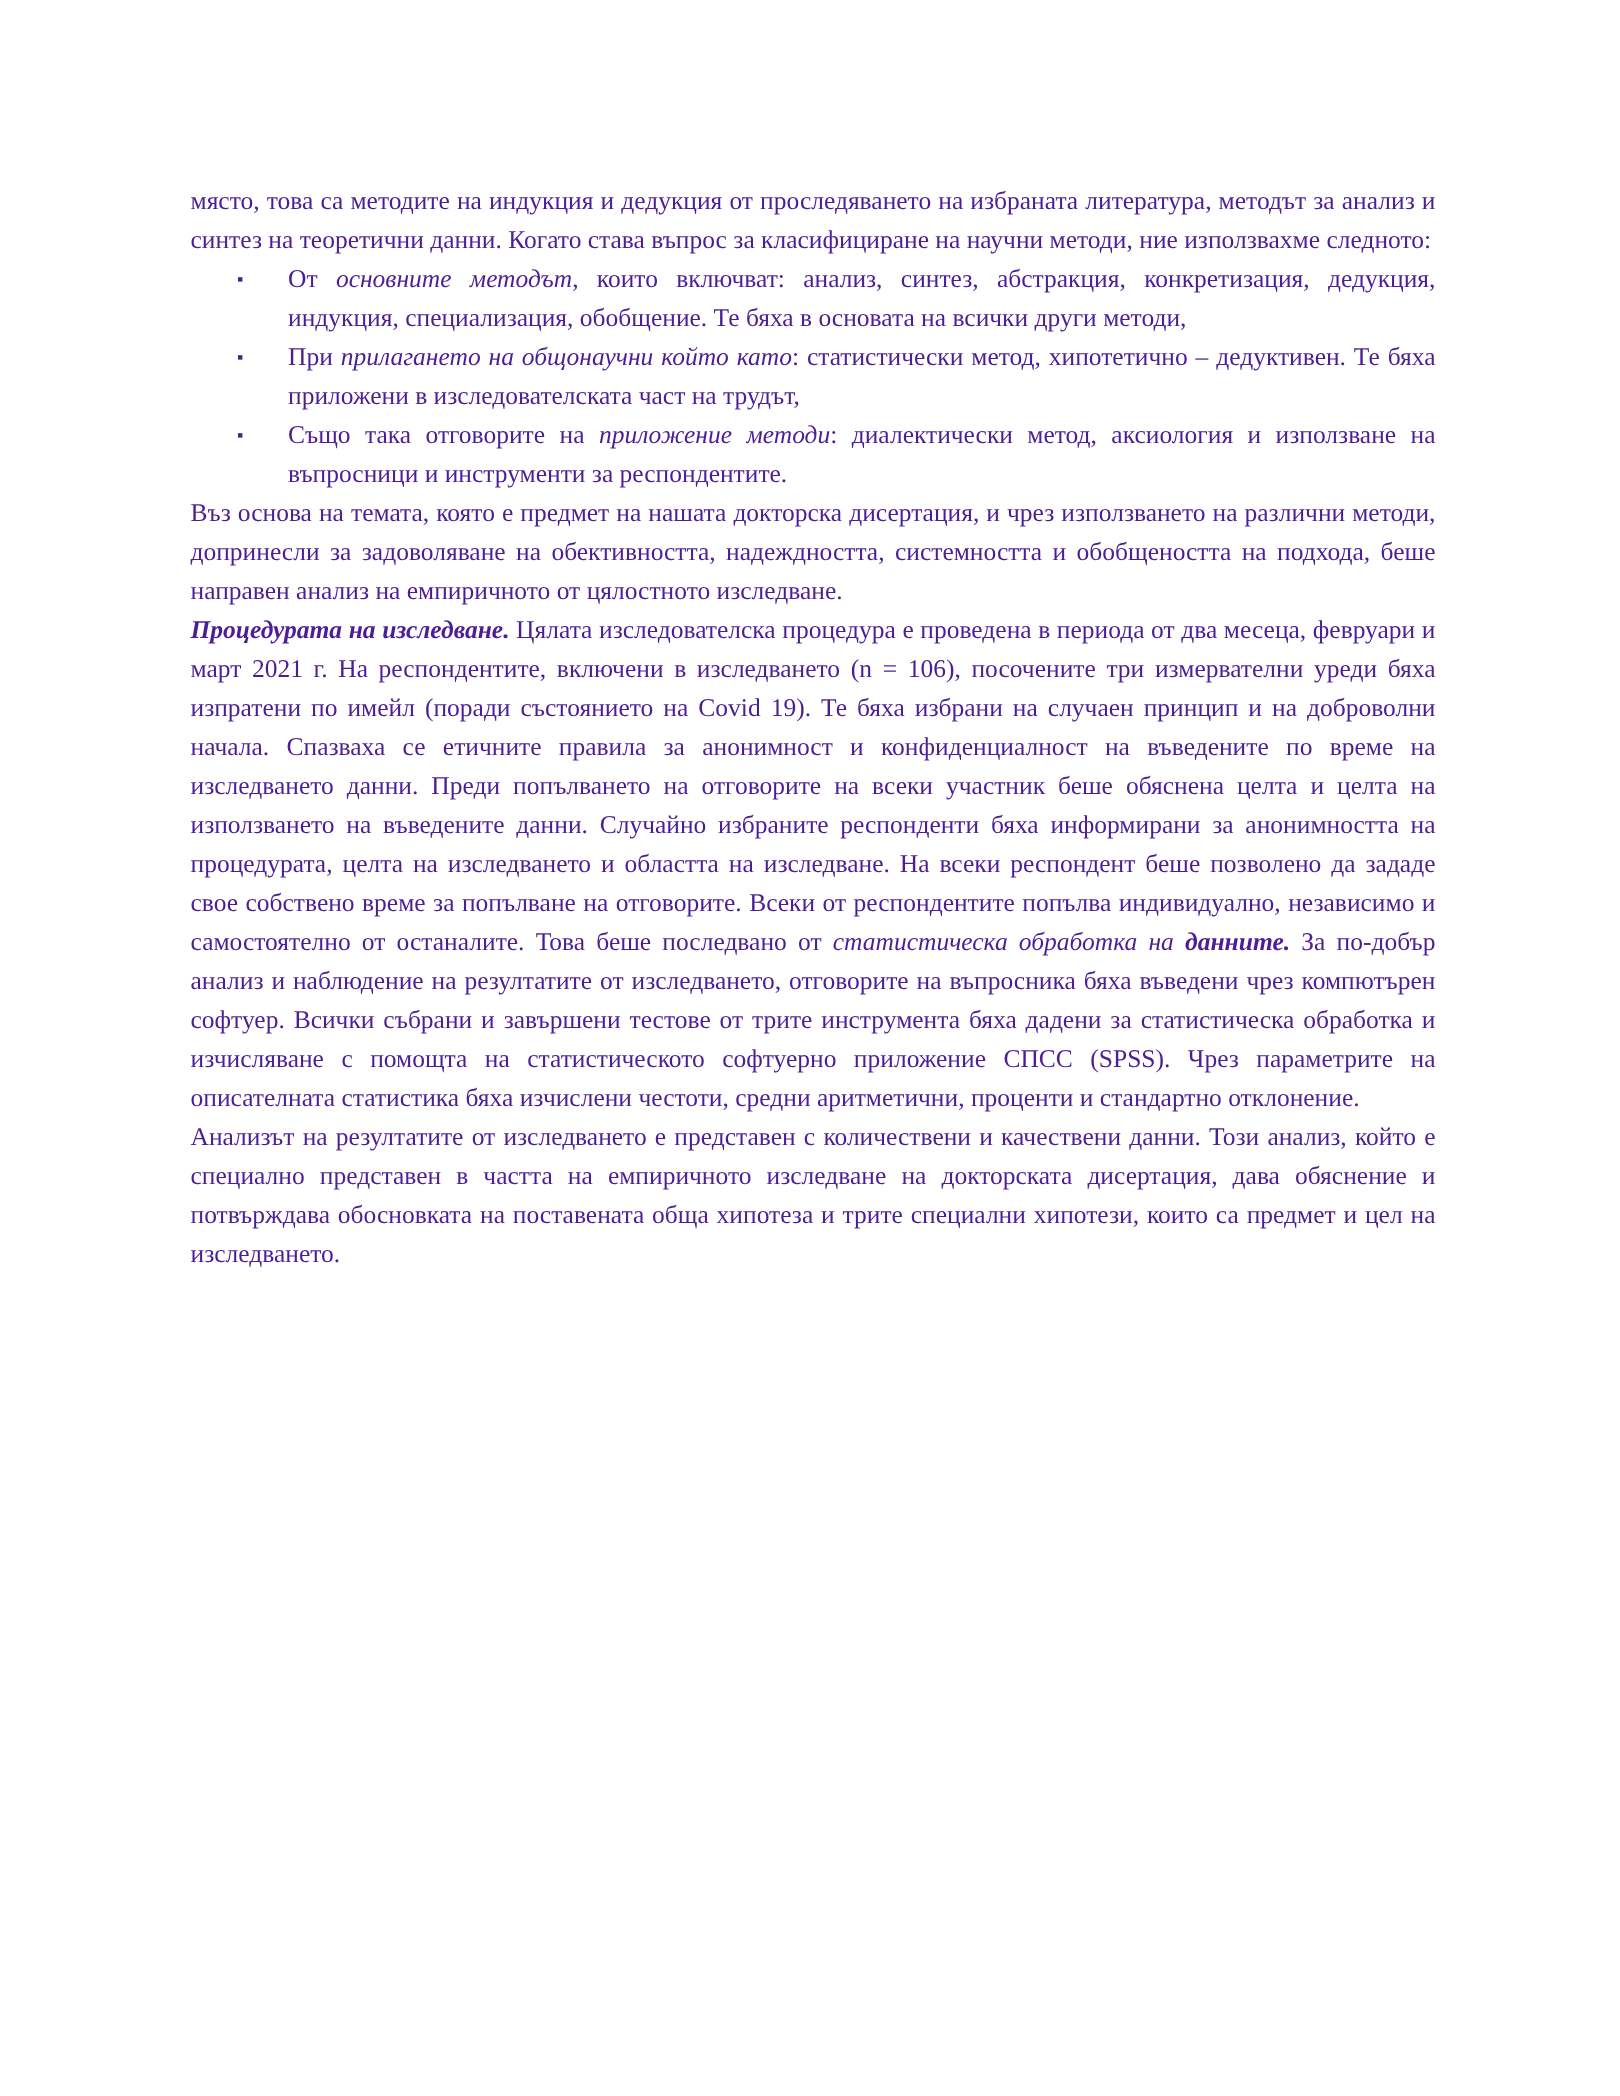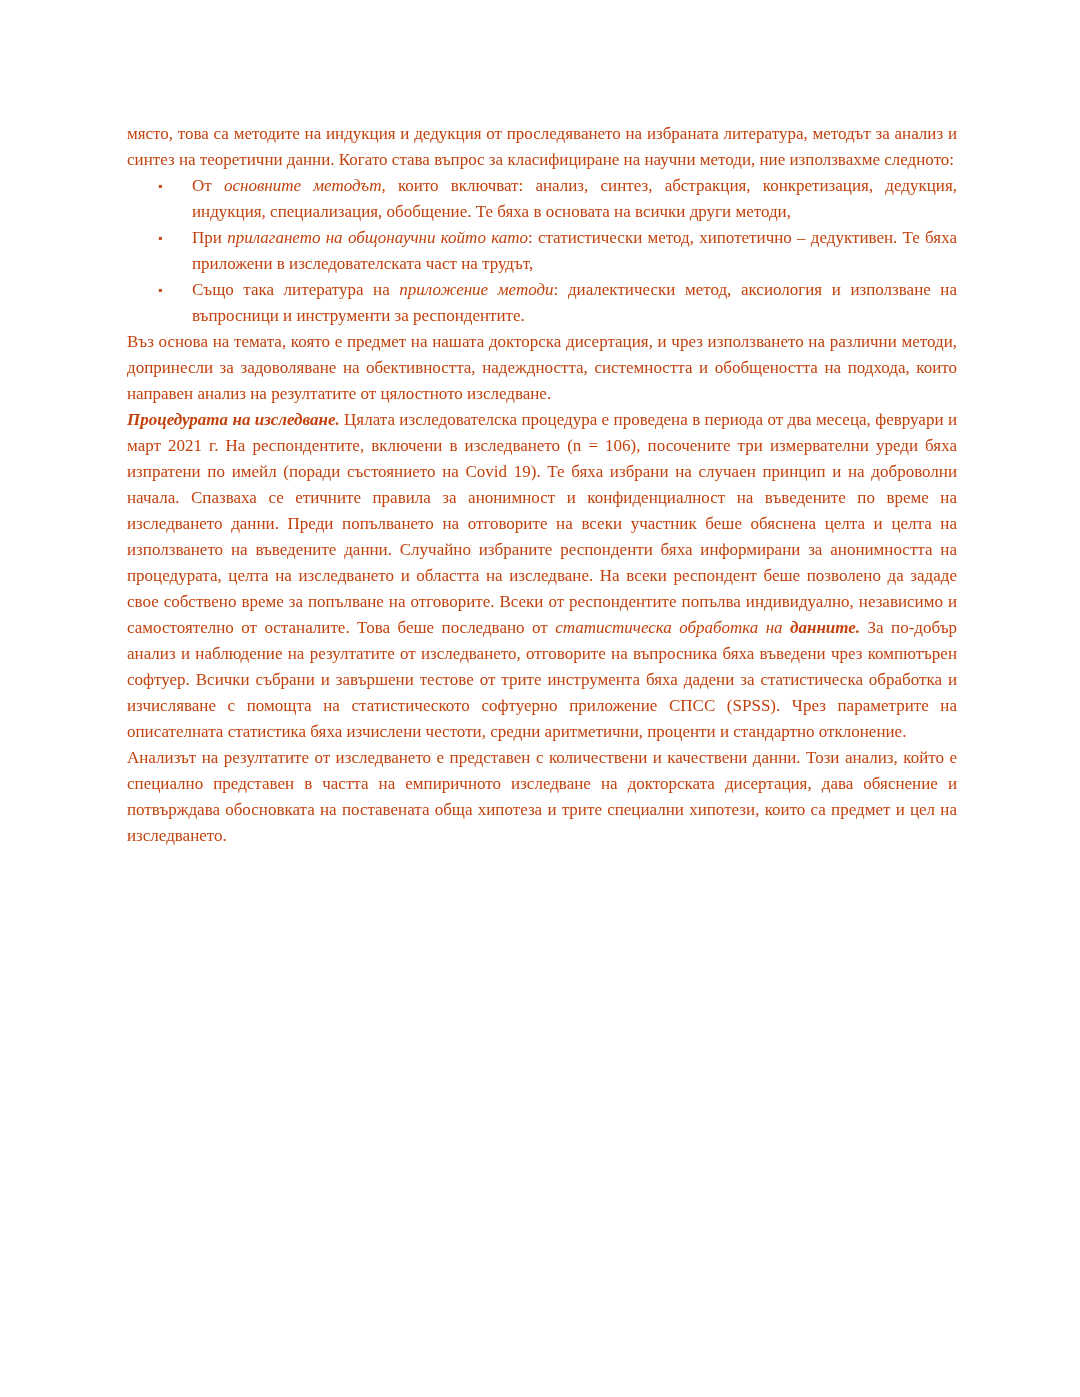--- a/index.html
+++ b/index.html
@@ -6,21 +6,21 @@
     margin: 0;
     padding: 0;
     background: #ffffff;
   }
   .page {
     position: relative;
     width: 1080px;
     height: 1265px;
     background: #ffffff;
     font-family: "Liberation Serif", serif;
-    color: #c2410c;
+    color: #4c1d95;
     overflow: hidden;
   }
   .content {
     position: absolute;
     left: 127px;
     top: 121px;
     width: 830px;
     font-size: 17px;
     line-height: 26px;
     text-align: justify;
@@ -66,24 +66,24 @@
 <body>
 
 <div class="page">
   <div class="content">
 
     <p>място, това са методите на индукция и дедукция от проследяването на избраната литература, методът за анализ и синтез на теоретични данни. Когато става въпрос за класифициране на научни методи, ние използвахме следното:</p>
 
     <ul class="bullets">
       <li><span class="marker">▪</span><span>От </span><span class="it">основните методът</span><span>, които включват: анализ, синтез, абстракция, конкретизация, дедукция, индукция, специализация, обобщение. Те бяха в основата на всички други методи,</span></li>
       <li><span class="marker">▪</span><span>При </span><span class="it">прилагането на общонаучни който като</span><span>: статистически метод, хипотетично – дедуктивен. Те бяха приложени в изследователската част на трудът,</span></li>
-      <li><span class="marker">▪</span><span>Също така литература на </span><span class="it">приложение методи</span><span>: диалектически метод, аксиология и използване на въпросници и инструменти за респондентите.</span></li>
+      <li><span class="marker">▪</span><span>Също така отговорите на </span><span class="it">приложение методи</span><span>: диалектически метод, аксиология и използване на въпросници и инструменти за респондентите.</span></li>
     </ul>
 
-    <p>Въз основа на темата, която е предмет на нашата докторска дисертация, и чрез използването на различни методи, допринесли за задоволяване на обективността, надеждността, системността и обобщеността на подхода, които направен анализ на резултатите от цялостното изследване.</p>
+    <p>Въз основа на темата, която е предмет на нашата докторска дисертация, и чрез използването на различни методи, допринесли за задоволяване на обективността, надеждността, системността и обобщеността на подхода, беше направен анализ на емпиричното от цялостното изследване.</p>
 
     <p><span class="bi">Процедурата на изследване.</span><span> Цялата изследователска процедура е проведена в периода от два месеца, февруари и март 2021 г. На респондентите, включени в изследването (n = 106), посочените три измервателни уреди бяха изпратени по имейл (поради състоянието на Covid 19). Те бяха избрани на случаен принцип и на доброволни начала. Спазваха се етичните правила за анонимност и конфиденциалност на въведените по време на изследването данни. Преди попълването на отговорите на всеки участник беше обяснена целта и целта на използването на въведените данни. Случайно избраните респонденти бяха информирани за анонимността на процедурата, целта на изследването и областта на изследване. На всеки респондент беше позволено да зададе свое собствено време за попълване на отговорите. Всеки от респондентите попълва индивидуално, независимо и самостоятелно от останалите. Това беше последвано от </span><span class="it">статистическа обработка на </span><span class="bi">данните.</span><span> За по-добър анализ и наблюдение на резултатите от изследването, отговорите на въпросника бяха въведени чрез компютърен софтуер. Всички събрани и завършени тестове от трите инструмента бяха дадени за статистическа обработка и изчисляване с помощта на статистическото софтуерно приложение СПСС (SPSS). Чрез параметрите на описателната статистика бяха изчислени честоти, средни аритметични, проценти и стандартно отклонение.</span></p>
 
     <p>Анализът на резултатите от изследването е представен с количествени и качествени данни. Този анализ, който е специално представен в частта на емпиричното изследване на докторската дисертация, дава обяснение и потвърждава обосновката на поставената обща хипотеза и трите специални хипотези, които са предмет и цел на изследването.</p>
 
   </div>
 
   <div class="page-number">7</div>
 </div>
 

